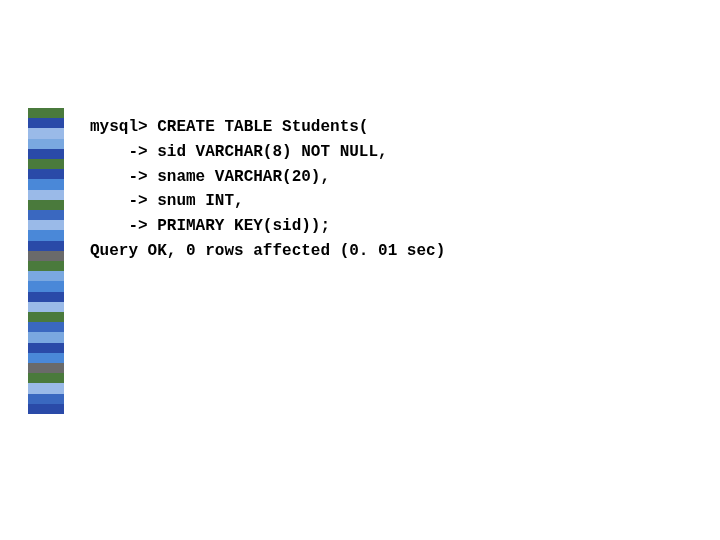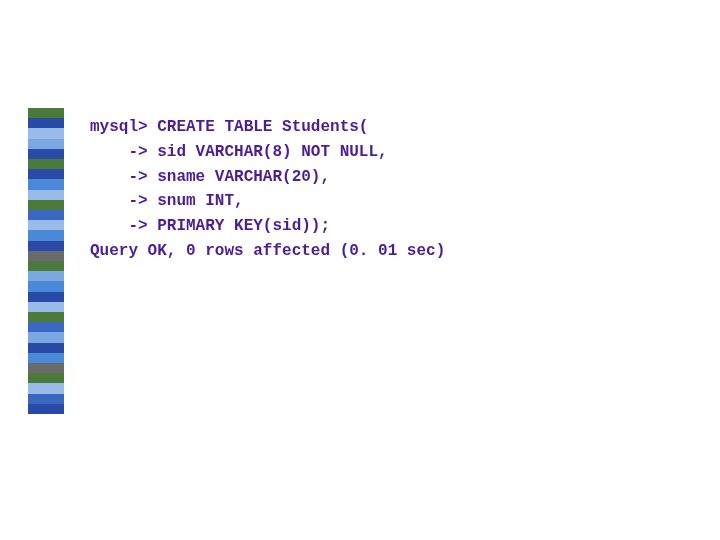--- a/index.html
+++ b/index.html
@@ -27,21 +27,21 @@
       flex: 1;
       width: 100%;
     }
     .code-block {
       position: absolute;
       left: 90px;
       top: 115px;
       font-family: "Courier New", Courier, monospace;
       font-size: 16px;
       font-weight: bold;
-      color: #4c1d95;
+      color: #000000;
       line-height: 1.55;
       white-space: pre;
     }
   </style>
 </head>
 <body>
 
 <div class="stripe-bar" id="stripe-container">
     <div class="stripe" style="background: rgb(74, 122, 60);"></div>
     <div class="stripe" style="background: rgb(42, 74, 168);"></div>

